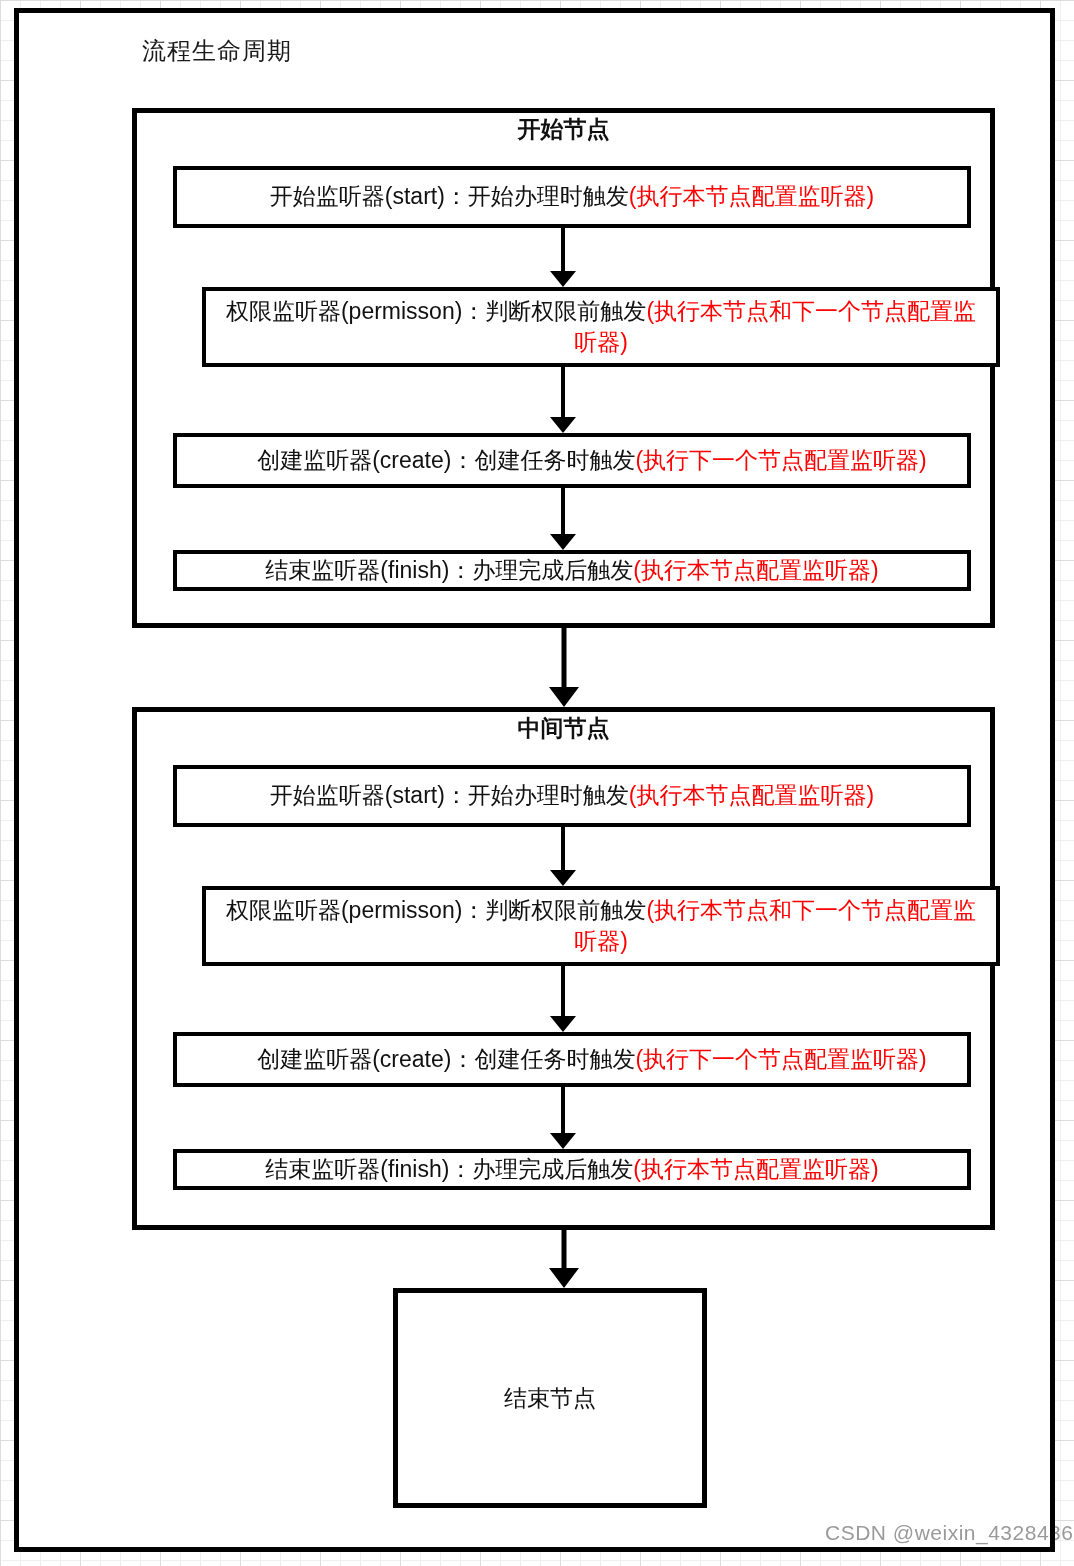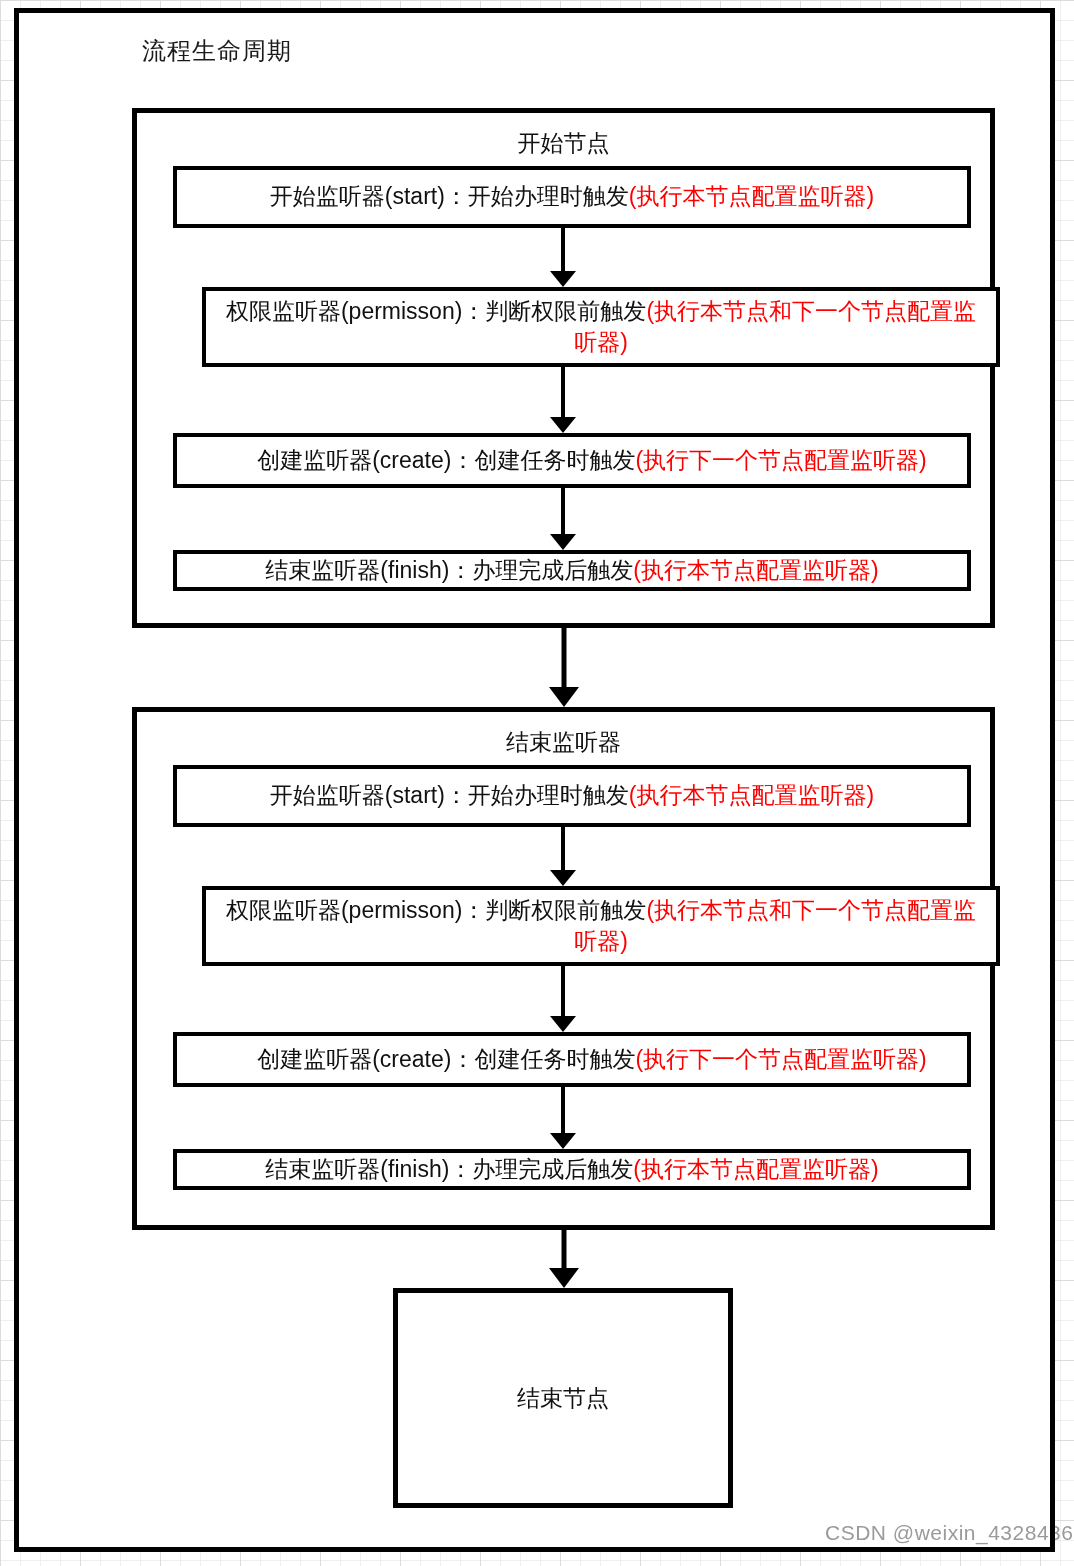--- a/index.html
+++ b/index.html
@@ -22,21 +22,21 @@
     position:absolute;left:99px;top:22px;
     font-size:24px;font-weight:500;color:#1a1a1a;letter-spacing:1px;margin-left:24px;
   }
   .bigbox{
     position:absolute;left:113px;width:863px;
     border:5px solid #000;box-sizing:border-box;background:#fff;
   }
   #start-box{top:95px;height:520px;}
   #middle-box{top:694px;height:523px;}
   .node-title{
-    text-align:center;margin-top:15px;font-size:23px;color:#111;
+    text-align:center;margin-top:1px;font-size:23px;color:#111;font-weight:bold;
   }
   .listener{
     position:absolute;left:36px;width:798px;
     border:4px solid #000;box-sizing:border-box;background:#fff;
     display:flex;align-items:center;justify-content:center;
   }
   .lt{text-align:center;font-size:23px;line-height:1.35;color:#111;padding:0 12px;}
   .t-red{color:#ff0000;}
   .l1{top:53px;height:62px;}
   .l2{top:174px;height:80px;margin-left:29px;}
@@ -57,21 +57,21 @@
   .ia2{left:413px;top:254px;height:66px;}
   .ia3{left:413px;top:375px;height:62px;}
   .arrow--main{width:30px;}
   .arrow--main::before{width:5px;bottom:16px;}
   .arrow--main::after{
     border-left-width:15px;border-right-width:15px;border-top-width:20px;
   }
   .ma1{left:530px;top:615px;height:79px;}
   .ma2{left:530px;top:1217px;height:58px;}
   .endbox{
-    position:absolute;left:374px;top:1275px;width:340px;height:220px;
+    position:absolute;left:374px;top:1275px;width:314px;height:220px;
     border:5px solid #000;box-sizing:border-box;background:#fff;
     display:flex;align-items:center;justify-content:center;
     font-size:23px;color:#111;
   }
   .watermark{
     position:absolute;left:806px;top:1508px;z-index:1;
     font-size:21px;color:#9a9a9a;letter-spacing:0.5px;white-space:nowrap;
   }
   .border-overlay-h{
     position:absolute;left:806px;top:1534px;width:225px;height:5px;
@@ -108,21 +108,21 @@
     <div class="arrow ia3"></div>
 
     <div class="listener l4">
       <div class="lt"><span class="t-black">结束监听器(finish)：办理完成后触发</span><span class="t-red">(执行本节点配置监听器)</span></div>
     </div>
   </div>
 
   <div class="arrow arrow--main ma1"></div>
 
   <div class="bigbox" id="middle-box">
-    <div class="node-title">结束监听器</div>
+    <div class="node-title">中间节点</div>
 
     <div class="listener l1">
       <div class="lt"><span class="t-black">开始监听器(start)：开始办理时触发</span><span class="t-red">(执行本节点配置监听器)</span></div>
     </div>
     <div class="arrow ia1"></div>
 
     <div class="listener l2">
       <div class="lt"><span class="t-black">权限监听器(permisson)：判断权限前触发</span><span class="t-red">(执行本节点和下一个节点配置监听器)</span></div>
     </div>
     <div class="arrow ia2"></div>

